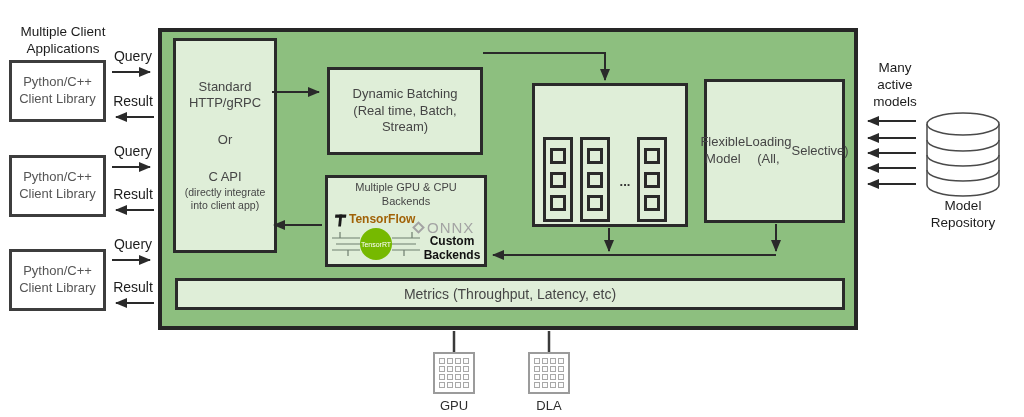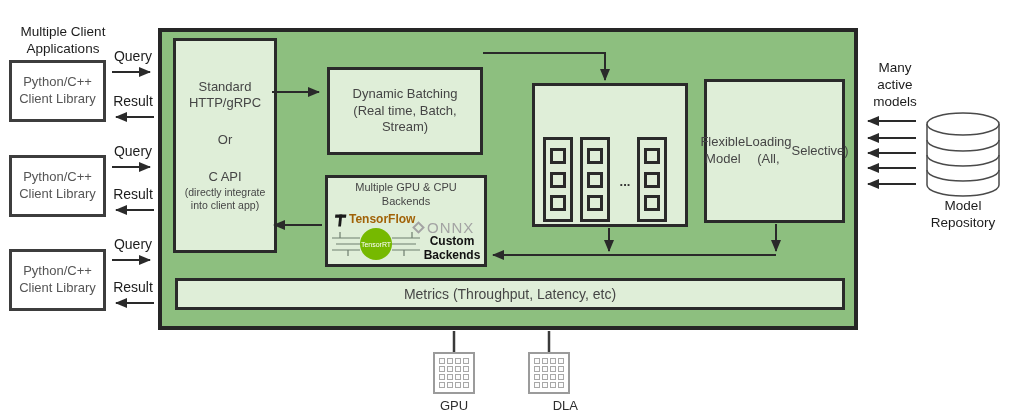--- a/index.html
+++ b/index.html
@@ -213,21 +213,21 @@
       <i></i>
       <i></i>
       <i></i>
       <i></i>
       <i></i>
       <i></i>
       <i></i>
       <i></i>
   </div>
   <div class="abs ctr chip-label" style="left:425px;top:398px;width:58px;">GPU</div>
-  <div class="abs ctr chip-label" style="left:520px;top:398px;width:58px;text-align:right;">DLA</div>
+  <div class="abs ctr chip-label" style="left:520px;top:398px;width:58px;">DLA</div>
 
   <svg class="overlay" width="1024" height="417" viewBox="0 0 1024 417">
     <defs>
       <marker id="ah" markerUnits="userSpaceOnUse" markerWidth="12" markerHeight="10" refX="11" refY="5" orient="auto">
         <path class="ah-fill" d="M0,0 L12,5 L0,10 z"></path>
       </marker>
     </defs>
 
     <path class="arrow" marker-end="url(#ah)" d="M112,72 H150"></path>
     <path class="arrow" marker-end="url(#ah)" d="M154,117 H116"></path>

